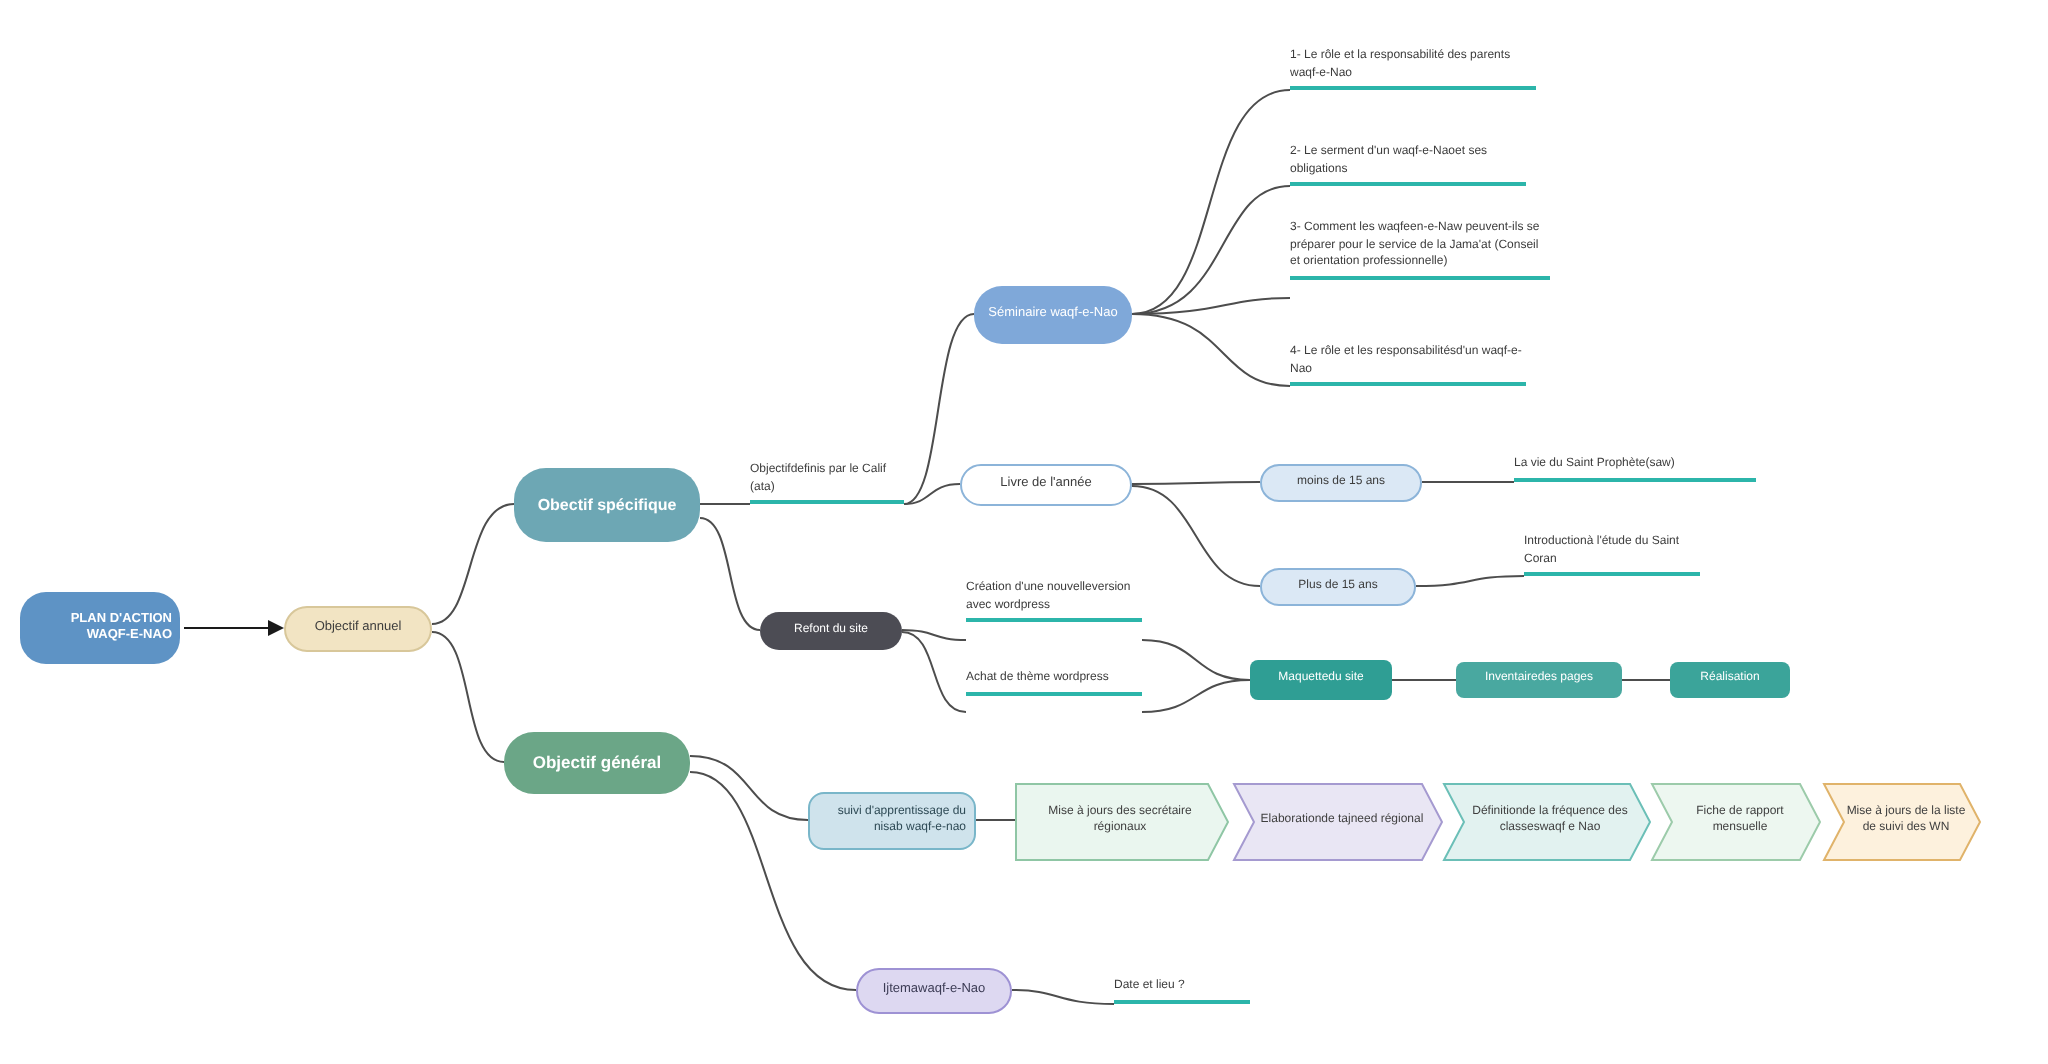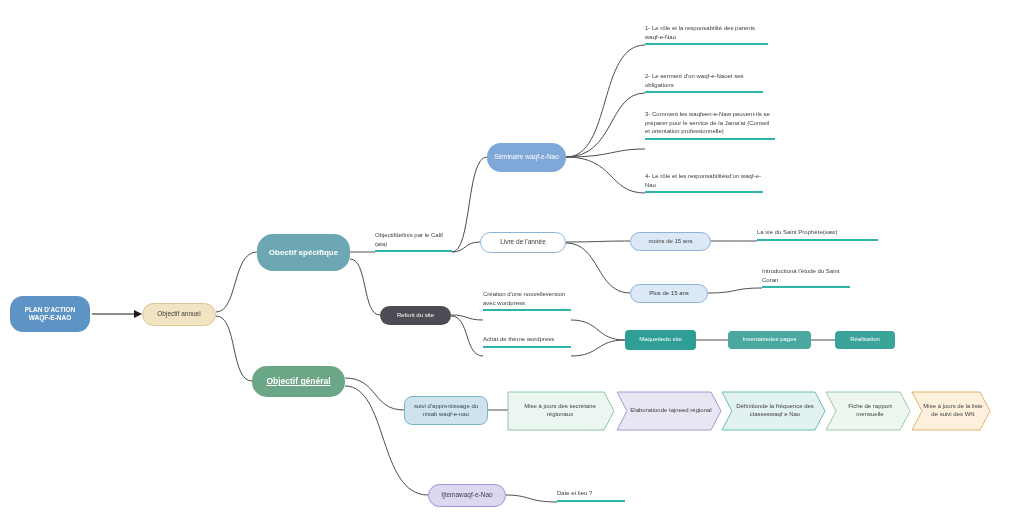--- a/index.html
+++ b/index.html
@@ -3,21 +3,21 @@
 <meta charset="utf-8">
 <style>
   html,body { margin:0; padding:0; background:#ffffff; }
   .canvas {
     position:relative; width:1024px; height:532px; background:#ffffff;
     font-family:"Liberation Sans", sans-serif; overflow:hidden;
   }
   svg.wires { position:absolute; left:0; top:0; width:1024px; height:532px; }
   .node {
     position:absolute; box-sizing:border-box;
-    display:flex; align-items:center; justify-content:center; text-align:center;
+    display:flex; align-items:center; justify-content:center; text-align:right;
     line-height:1.25; padding:2px 4px;
   }
   .root      { background:#5e93c5; color:#fff; border-radius:13px; font-size:6.5px; font-weight:bold; }
   .annuel    { background:#f2e4c3; color:#3c3c3c; border:1px solid #d8c79a; border-radius:12px; font-size:6.5px; }
   .specifique{ background:#6da7b4; color:#fff; border-radius:16px; font-size:8px; font-weight:bold; }
   .general   { background:#6ba687; color:#fff; border-radius:15px; font-size:8.5px; font-weight:bold; }
   .seminaire { background:#7fa8d9; color:#fff; border-radius:14px; font-size:6.5px; }
   .livre     { background:#ffffff; color:#3c3c3c; border:1px solid #8cb4d9; border-radius:11px; font-size:6.5px; }
   .pill      { background:#dbe8f5; color:#3c3c3c; border:1px solid #8cb4d9; border-radius:10px; font-size:6px; }
   .refont    { background:#4c4c54; color:#fff; border-radius:10px; font-size:6px; }
@@ -88,21 +88,21 @@
       <polygon points="912,392 980,392 990,411 980,430 912,430 922,411" fill="#fdf1dd" stroke="#e0b36a"></polygon>
     </g>
   </svg>
 
   <div class="node root" style="left:10px; top:296px; width:80px; height:36px;">PLAN D'ACTION WAQF-E-NAO</div>
 
   <div class="node annuel" style="left:142px; top:303px; width:74px; height:23px;">Objectif  annuel</div>
 
   <div class="node specifique" style="left:257px; top:234px; width:93px; height:37px;">Obectif spécifique</div>
 
-  <div class="node general" style="left:252px; top:366px; width:93px; height:31px;text-decoration:underline;">Objectif   général</div>
+  <div class="node general" style="left:252px; top:366px; width:93px; height:31px;">Objectif   général</div>
 
   <div class="lbl" style="left:375px; top:231px; width:77px;">Objectifdefinis par le Calif (ata)</div>
 
   <div class="node seminaire" style="left:487px; top:143px; width:79px; height:29px;">Séminaire waqf-e-Nao</div>
 
   <div class="lbl" style="left:645px; top:24px; width:123px;">1- Le rôle et la responsabilité des parents waqf-e-Nao</div>
   <div class="lbl" style="left:645px; top:72px; width:118px;">2- Le serment d'un waqf-e-Naoet ses obligations</div>
   <div class="lbl" style="left:645px; top:110px; width:130px;">3- Comment les  waqfeen-e-Naw peuvent-ils  se  préparer pour le service de la Jama'at (Conseil et orientation professionnelle)</div>
   <div class="lbl" style="left:645px; top:172px; width:118px;">4- Le rôle et les responsabilitésd'un waqf-e-Nao</div>
 

